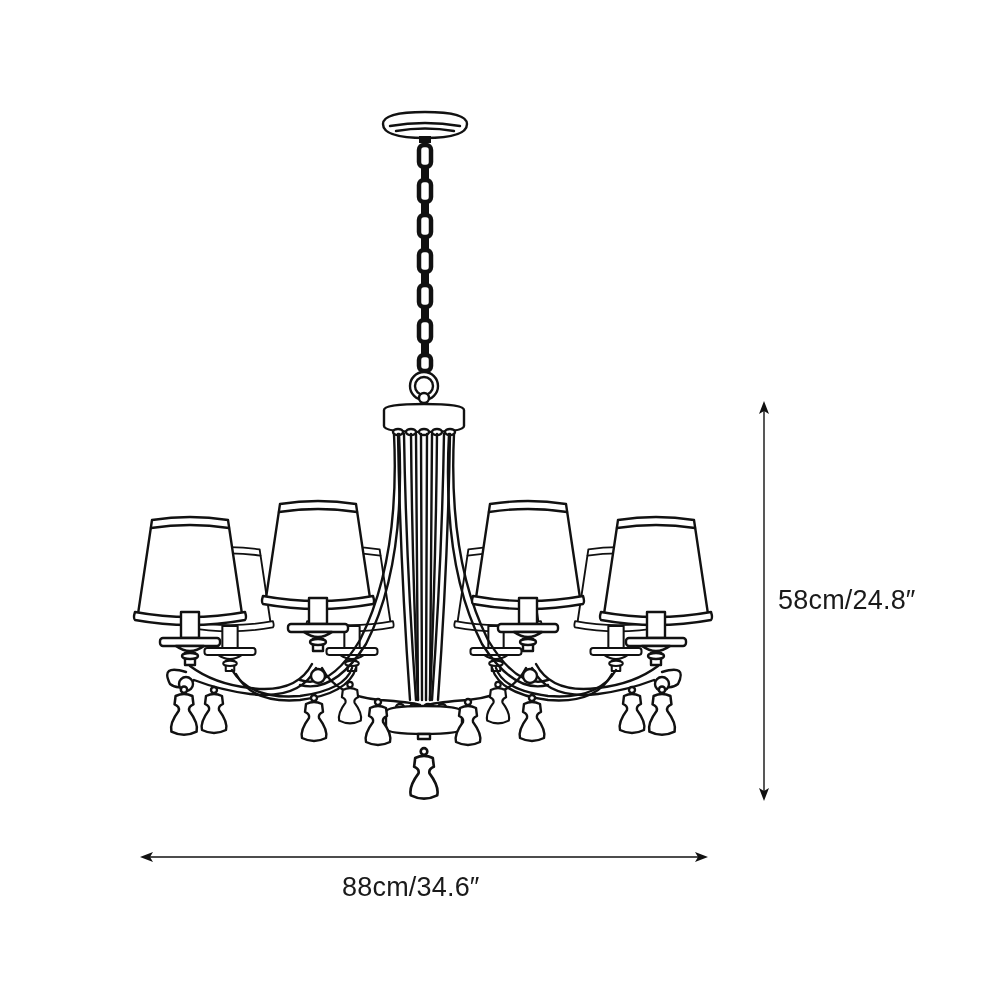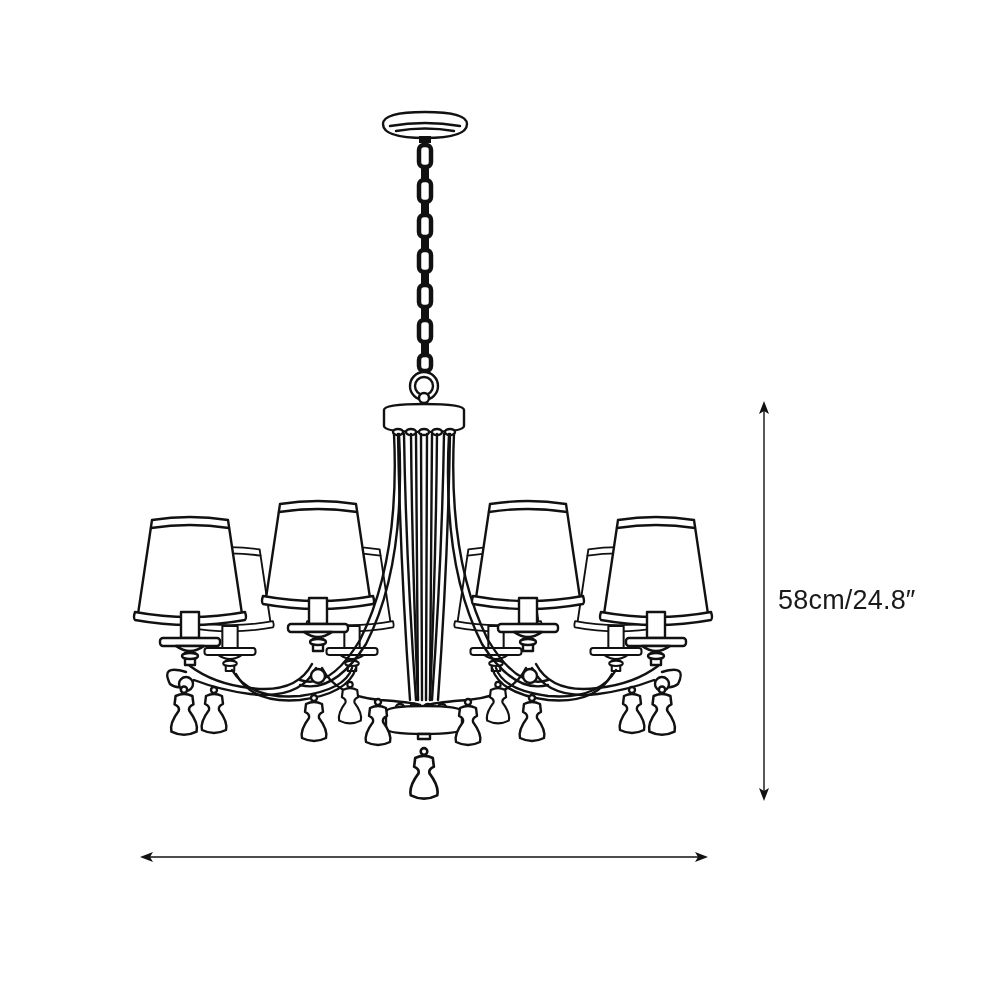--- a/index.html
+++ b/index.html
@@ -218,13 +218,14 @@
       <path d="M764,801 L759,788 L764,791 L769,788 Z" fill="#111"></path>
     </g>
     <g>
       <line x1="148" y1="857" x2="700" y2="857" stroke="#111" stroke-width="1.4"></line>
       <path d="M140,857 L153,852 L150,857 L153,862 Z" fill="#111"></path>
       <path d="M708,857 L695,852 L698,857 L695,862 Z" fill="#111"></path>
     </g>
   </svg>
 
   <div id="height-label" class="dim-label">58cm/24.8″</div>
+  <div id="width-label" class="dim-label">88cm/34.6″</div>
 </div>
 
 </body></html>

